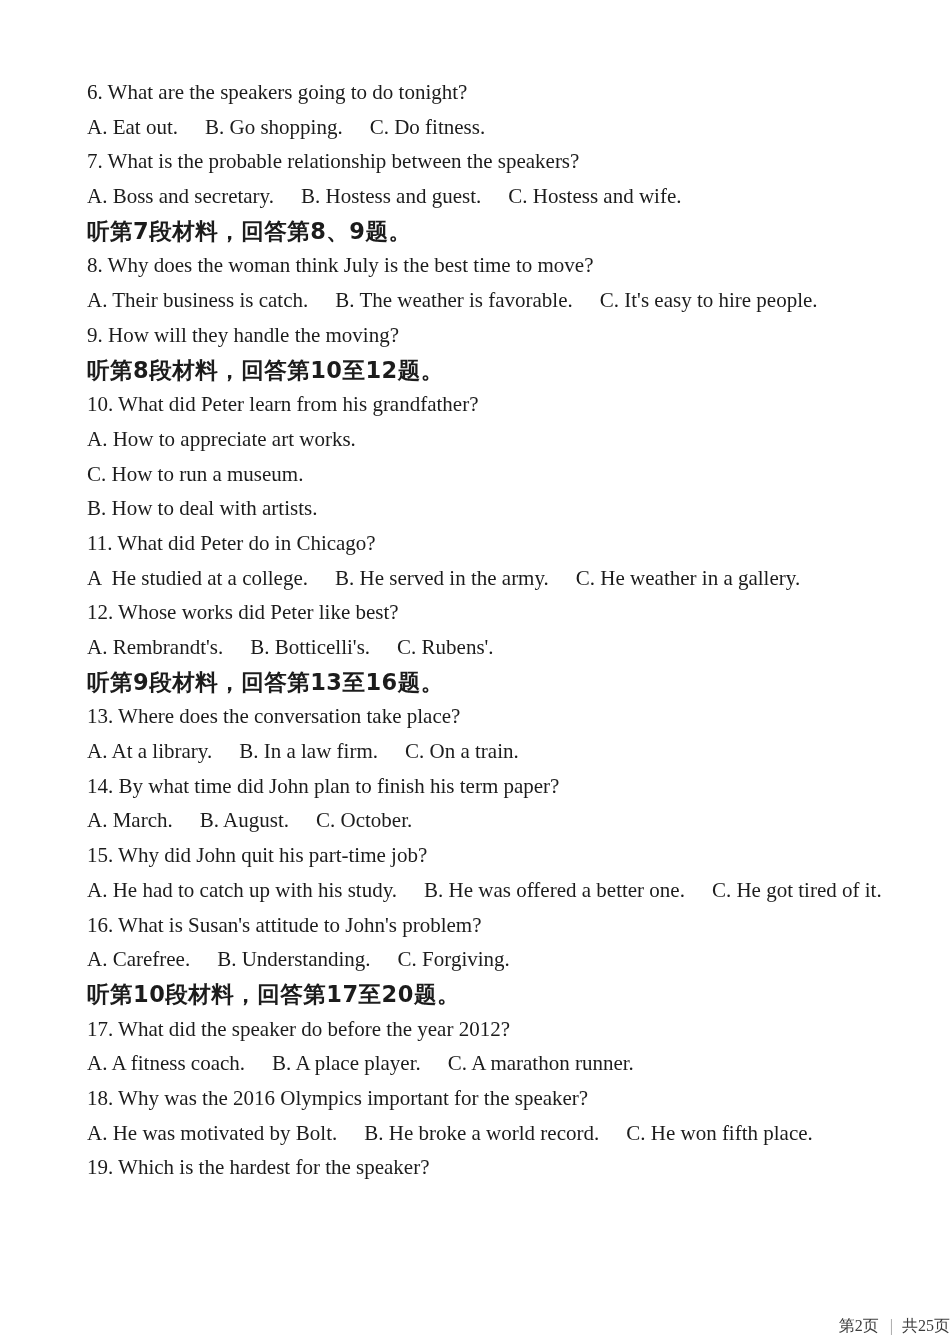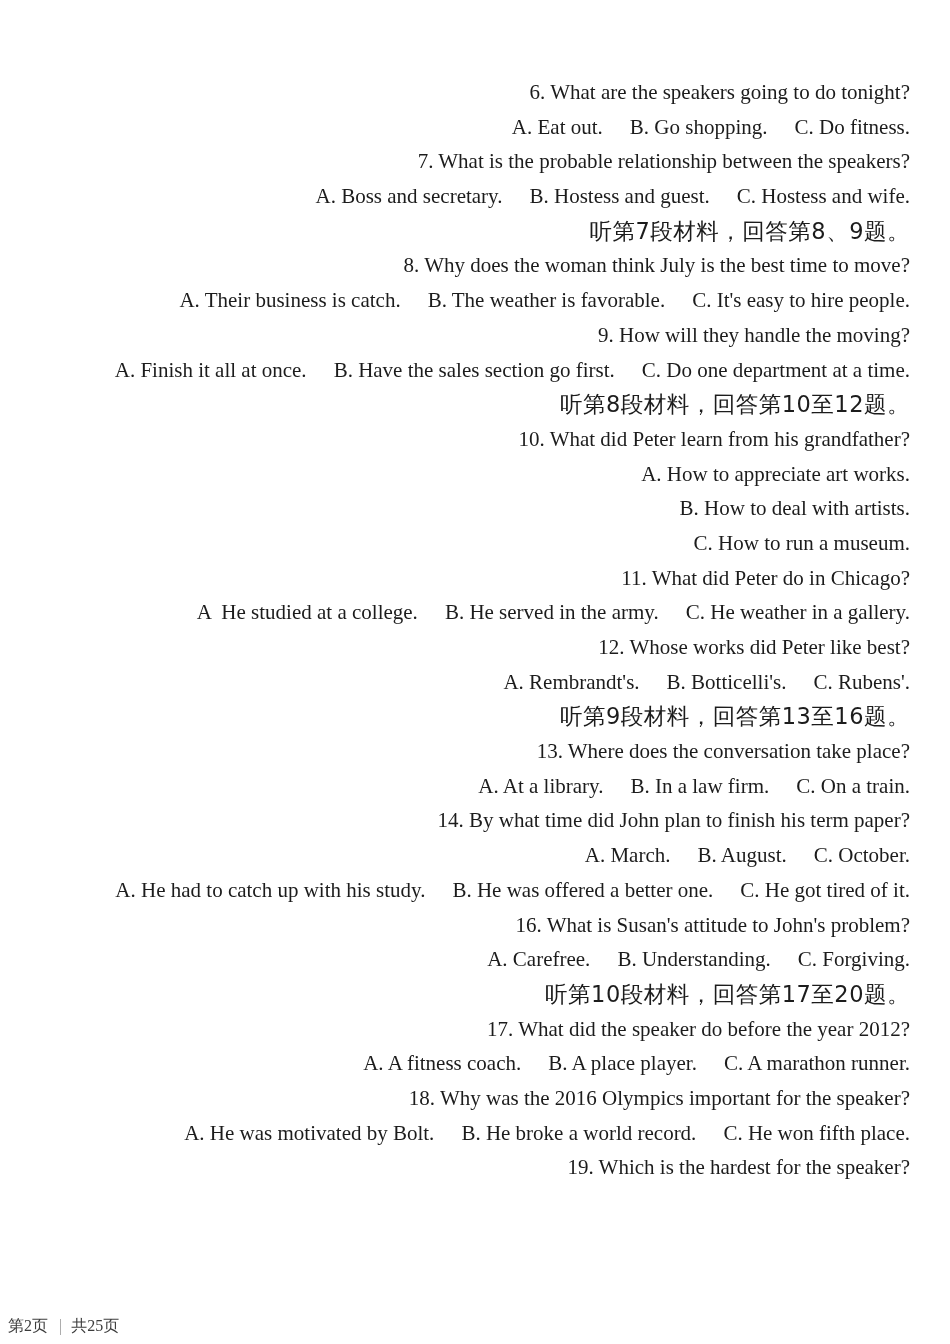--- a/index.html
+++ b/index.html
@@ -22,40 +22,39 @@
     position: absolute;
     top: 75px;
     left: 87px;
     right: 40px;
   }
   .line {
     height: 34.7px;
     line-height: 34.7px;
     font-size: 21px;
     white-space: pre;
-    text-align: right;
   }
   .line.section {
     font-family: "DejaVu Sans", "Liberation Sans", sans-serif;
-    font-weight: normal;
+    font-weight: bold;
     font-size: 22.5px;
     letter-spacing: 0.5px;
   }
   .opt {
     margin-right: 27px;
     white-space: pre;
     margin-top: 8px;
   }
   .opt:last-child { margin-right: 0; }
   .footer {
     position: absolute;
     left: 8px;
     right: 0;
     bottom: 7px;
-    text-align: left;
+    text-align: right;
     font-size: 16px;
     font-family: "Liberation Serif", "DejaVu Serif", serif;
     color: #3c3c3c;
   }
   .footer .sep {
     color: #9a9a9a;
     margin: 0 9px 0 11px;
   }
 </style>
 </head>
@@ -64,35 +63,35 @@
 <div class="page">
   <main class="content" id="lines-container">
       <div class="line question">6. What are the speakers going to do tonight?</div>
       <div class="line options"><span class="opt">A. Eat out.</span><span class="opt">B. Go shopping.</span><span class="opt">C. Do fitness.</span></div>
       <div class="line question">7. What is the probable relationship between the speakers?</div>
       <div class="line options"><span class="opt">A. Boss and secretary.</span><span class="opt">B. Hostess and guest.</span><span class="opt">C. Hostess and wife.</span></div>
       <div class="line section">听第7段材料，回答第8、9题。</div>
       <div class="line question">8. Why does the woman think July is the best time to move?</div>
       <div class="line options"><span class="opt">A. Their business is catch.</span><span class="opt">B. The weather is favorable.</span><span class="opt">C. It's easy to hire people.</span></div>
       <div class="line question">9. How will they handle the moving?</div>
-      <div class="line options"><span class="opt">A. Finish it all at once.</span><span class="opt">B. Have the sales section go first.</span><span class="opt">C. Do one department at a time.</span></div>
       <div class="line section">听第8段材料，回答第10至12题。</div>
       <div class="line question">10. What did Peter learn from his grandfather?</div>
       <div class="line options"><span class="opt">A. How to appreciate art works.</span></div>
+      <div class="line options"><span class="opt">C. How to run a museum.</span></div>
       <div class="line options"><span class="opt">B. How to deal with artists.</span></div>
-      <div class="line options"><span class="opt">C. How to run a museum.</span></div>
       <div class="line question">11. What did Peter do in Chicago?</div>
       <div class="line options"><span class="opt">A  He studied at a college.</span><span class="opt">B. He served in the army.</span><span class="opt">C. He weather in a gallery.</span></div>
       <div class="line question">12. Whose works did Peter like best?</div>
       <div class="line options"><span class="opt">A. Rembrandt's.</span><span class="opt">B. Botticelli's.</span><span class="opt">C. Rubens'.</span></div>
       <div class="line section">听第9段材料，回答第13至16题。</div>
       <div class="line question">13. Where does the conversation take place?</div>
       <div class="line options"><span class="opt">A. At a library.</span><span class="opt">B. In a law firm.</span><span class="opt">C. On a train.</span></div>
       <div class="line question">14. By what time did John plan to finish his term paper?</div>
       <div class="line options"><span class="opt">A. March.</span><span class="opt">B. August.</span><span class="opt">C. October.</span></div>
+      <div class="line question">15. Why did John quit his part-time job?</div>
       <div class="line options"><span class="opt">A. He had to catch up with his study.</span><span class="opt">B. He was offered a better one.</span><span class="opt">C. He got tired of it.</span></div>
       <div class="line question">16. What is Susan's attitude to John's problem?</div>
       <div class="line options"><span class="opt">A. Carefree.</span><span class="opt">B. Understanding.</span><span class="opt">C. Forgiving.</span></div>
       <div class="line section">听第10段材料，回答第17至20题。</div>
       <div class="line question">17. What did the speaker do before the year 2012?</div>
       <div class="line options"><span class="opt">A. A fitness coach.</span><span class="opt">B. A place player.</span><span class="opt">C. A marathon runner.</span></div>
       <div class="line question">18. Why was the 2016 Olympics important for the speaker?</div>
       <div class="line options"><span class="opt">A. He was motivated by Bolt.</span><span class="opt">B. He broke a world record.</span><span class="opt">C. He won fifth place.</span></div>
       <div class="line question">19. Which is the hardest for the speaker?</div>
     </main>

